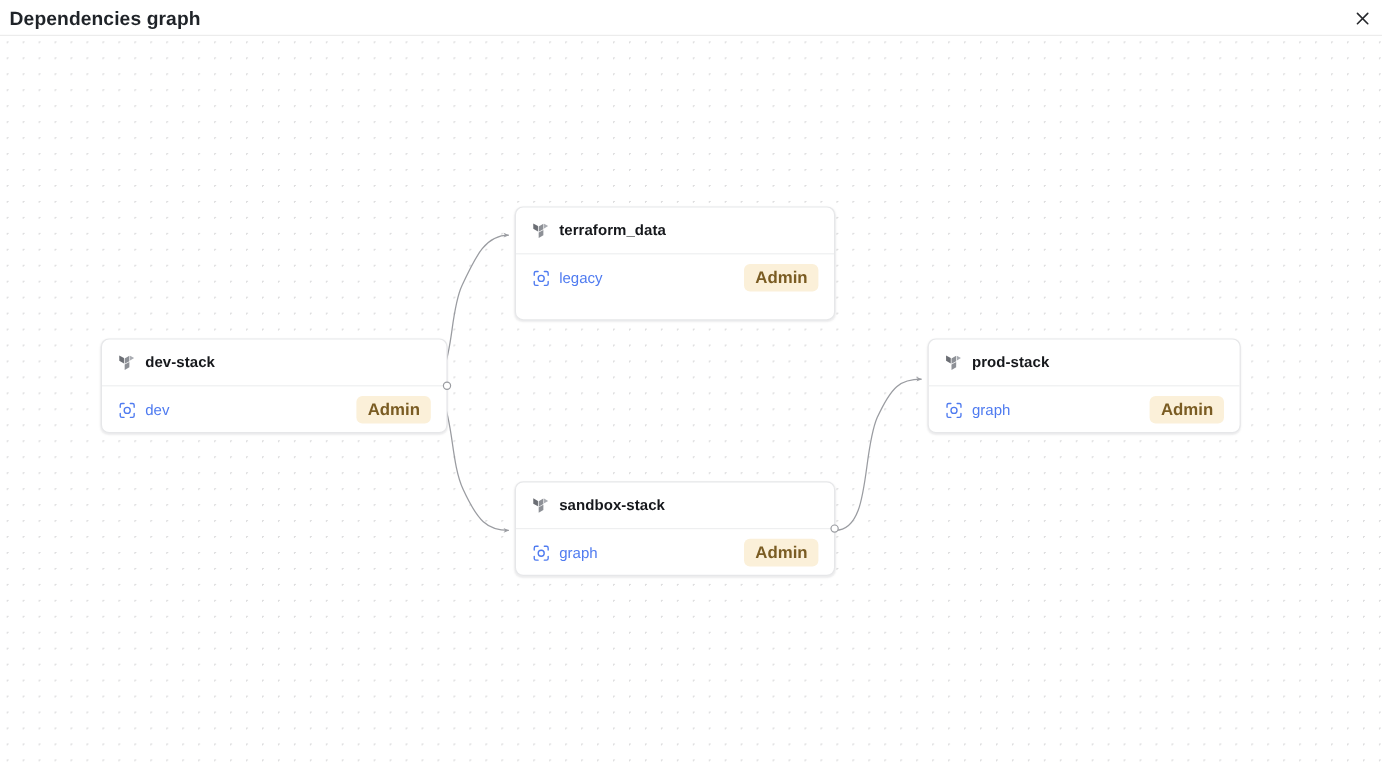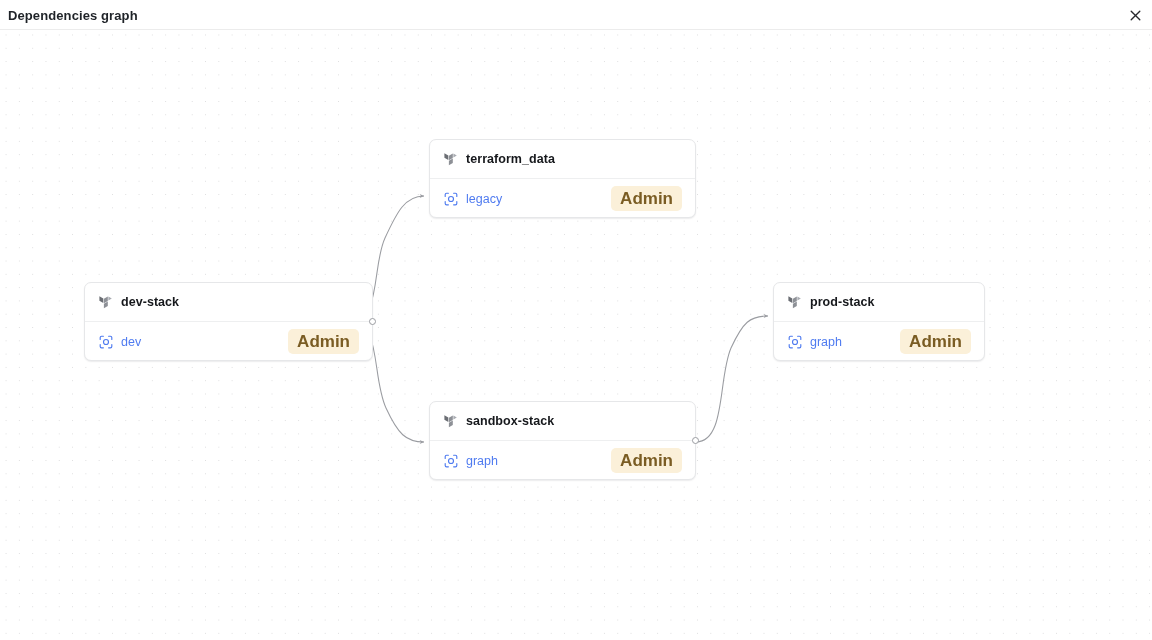--- a/index.html
+++ b/index.html
@@ -27,21 +27,21 @@
     height: 30px;
     background: #ffffff;
     border-bottom: 1px solid #ececec;
     z-index: 30;
   }
 
   #header-title {
     position: absolute;
     left: 8px;
     top: 8px;
-    font-size: 13px;
+    font-size: 16px;
     font-weight: 700;
     color: #1f2328;
     letter-spacing: 0.1px;
     white-space: nowrap;
   }
 
   #close-button {
     position: absolute;
     right: 8px;
     top: 6px;
@@ -117,21 +117,21 @@
     font-size: 12.5px;
     color: #4f7bf0;
     text-decoration: none;
     cursor: pointer;
     white-space: nowrap;
   }
 
   .spacer { flex: 1 1 auto; }
 
   .badge {
-    font-size: 17px;
+    font-size: 14px;
     font-weight: 700;
     color: #7a5c23;
     background: #fbf0d9;
     border-radius: 5px;
     padding: 4px 9px 4.5px 9px;
     line-height: 1;
     white-space: nowrap;
   }
 
   .tf-icon { display: block; }
@@ -172,21 +172,21 @@
         </marker>
       </defs>
 
       <path d="M 351 291 C 381 291, 372 236, 385 208 C 397 182, 405 166, 424 166" fill="none" stroke="#9a9ca1" stroke-width="1.05" marker-end="url(#arrow)"></path>
 
       <path d="M 351 291 C 381 291, 372 348, 386 378 C 398 404, 406 412, 424 412" fill="none" stroke="#9a9ca1" stroke-width="1.05" marker-end="url(#arrow)"></path>
 
       <path d="M 696 412 C 726 412, 718 348, 731 318 C 743 292, 750 286, 768 286" fill="none" stroke="#9a9ca1" stroke-width="1.05" marker-end="url(#arrow)"></path>
     </svg>
 
-    <div class="node" style="left:429px; top:109px; width:267px; height:79px;">
+    <div class="node" style="left:429px; top:142px; width:267px; height:95px;">
       <div class="node-header">
         <svg class="tf-icon" width="13" height="15" viewBox="0 0 13 15">
           <path d="M0.4 1.2 L4.3 3.4 L4.3 7.9 L0.4 5.7 Z" fill="#6b6e74"></path>
           <path d="M4.9 3.7 L8.8 1.5 L8.8 6.0 L4.9 8.2 Z" fill="#8d9096"></path>
           <path d="M9.4 1.5 L12.8 3.4 L9.4 5.4 Z" fill="#a8abb1"></path>
           <path d="M4.9 8.8 L8.8 6.6 L8.8 11.1 L4.9 13.3 Z" fill="#8d9096"></path>
         </svg>
         <span class="node-title">terraform_data</span>
       </div>
       <div class="node-body">
@@ -252,21 +252,21 @@
           </g>
           <circle cx="7" cy="7" r="2.5" fill="none" stroke="#4f7bf0" stroke-width="1.15"></circle>
         </svg>
         <a class="node-link" href="#">graph</a>
         <span class="spacer"></span>
         <span class="badge">Admin</span>
       </div>
       <div class="handle handle-right"></div>
     </div>
 
-    <div class="node" style="left:773px; top:252px; width:212px; height:79px;">
+    <div class="node" style="left:773px; top:252px; width:261px; height:79px;">
       <div class="node-header">
         <svg class="tf-icon" width="13" height="15" viewBox="0 0 13 15">
           <path d="M0.4 1.2 L4.3 3.4 L4.3 7.9 L0.4 5.7 Z" fill="#6b6e74"></path>
           <path d="M4.9 3.7 L8.8 1.5 L8.8 6.0 L4.9 8.2 Z" fill="#8d9096"></path>
           <path d="M9.4 1.5 L12.8 3.4 L9.4 5.4 Z" fill="#a8abb1"></path>
           <path d="M4.9 8.8 L8.8 6.6 L8.8 11.1 L4.9 13.3 Z" fill="#8d9096"></path>
         </svg>
         <span class="node-title">prod-stack</span>
       </div>
       <div class="node-body">

